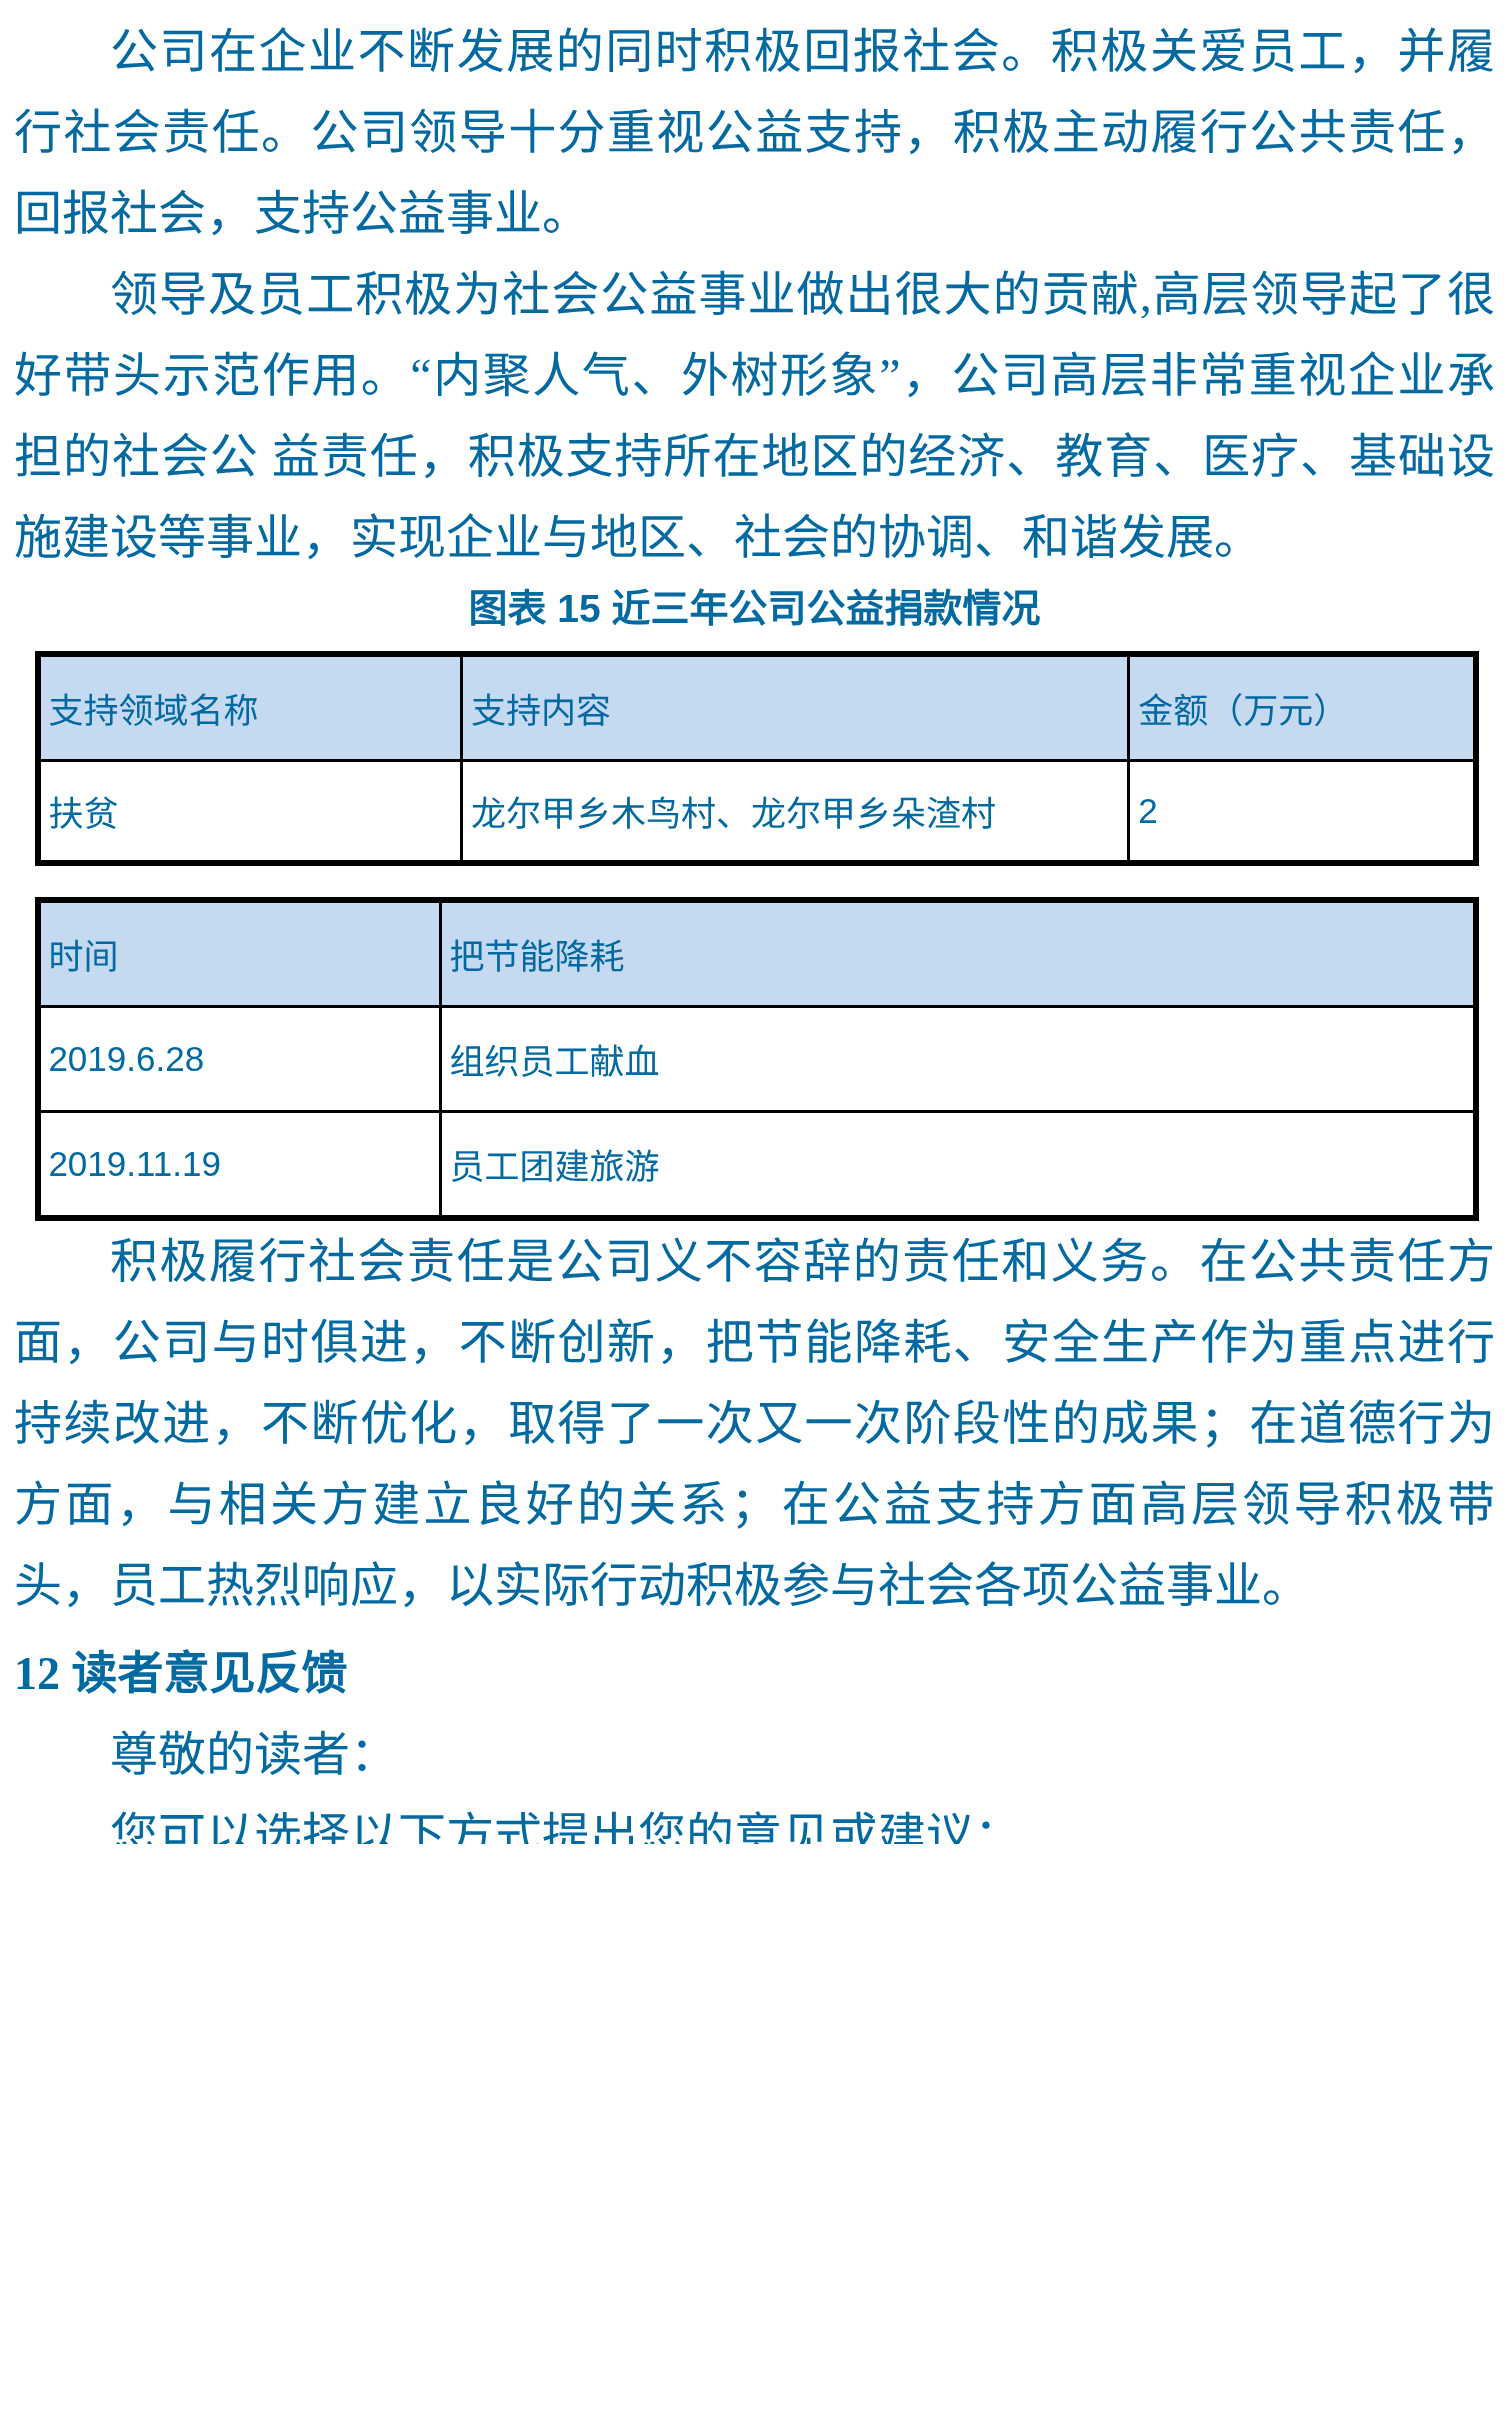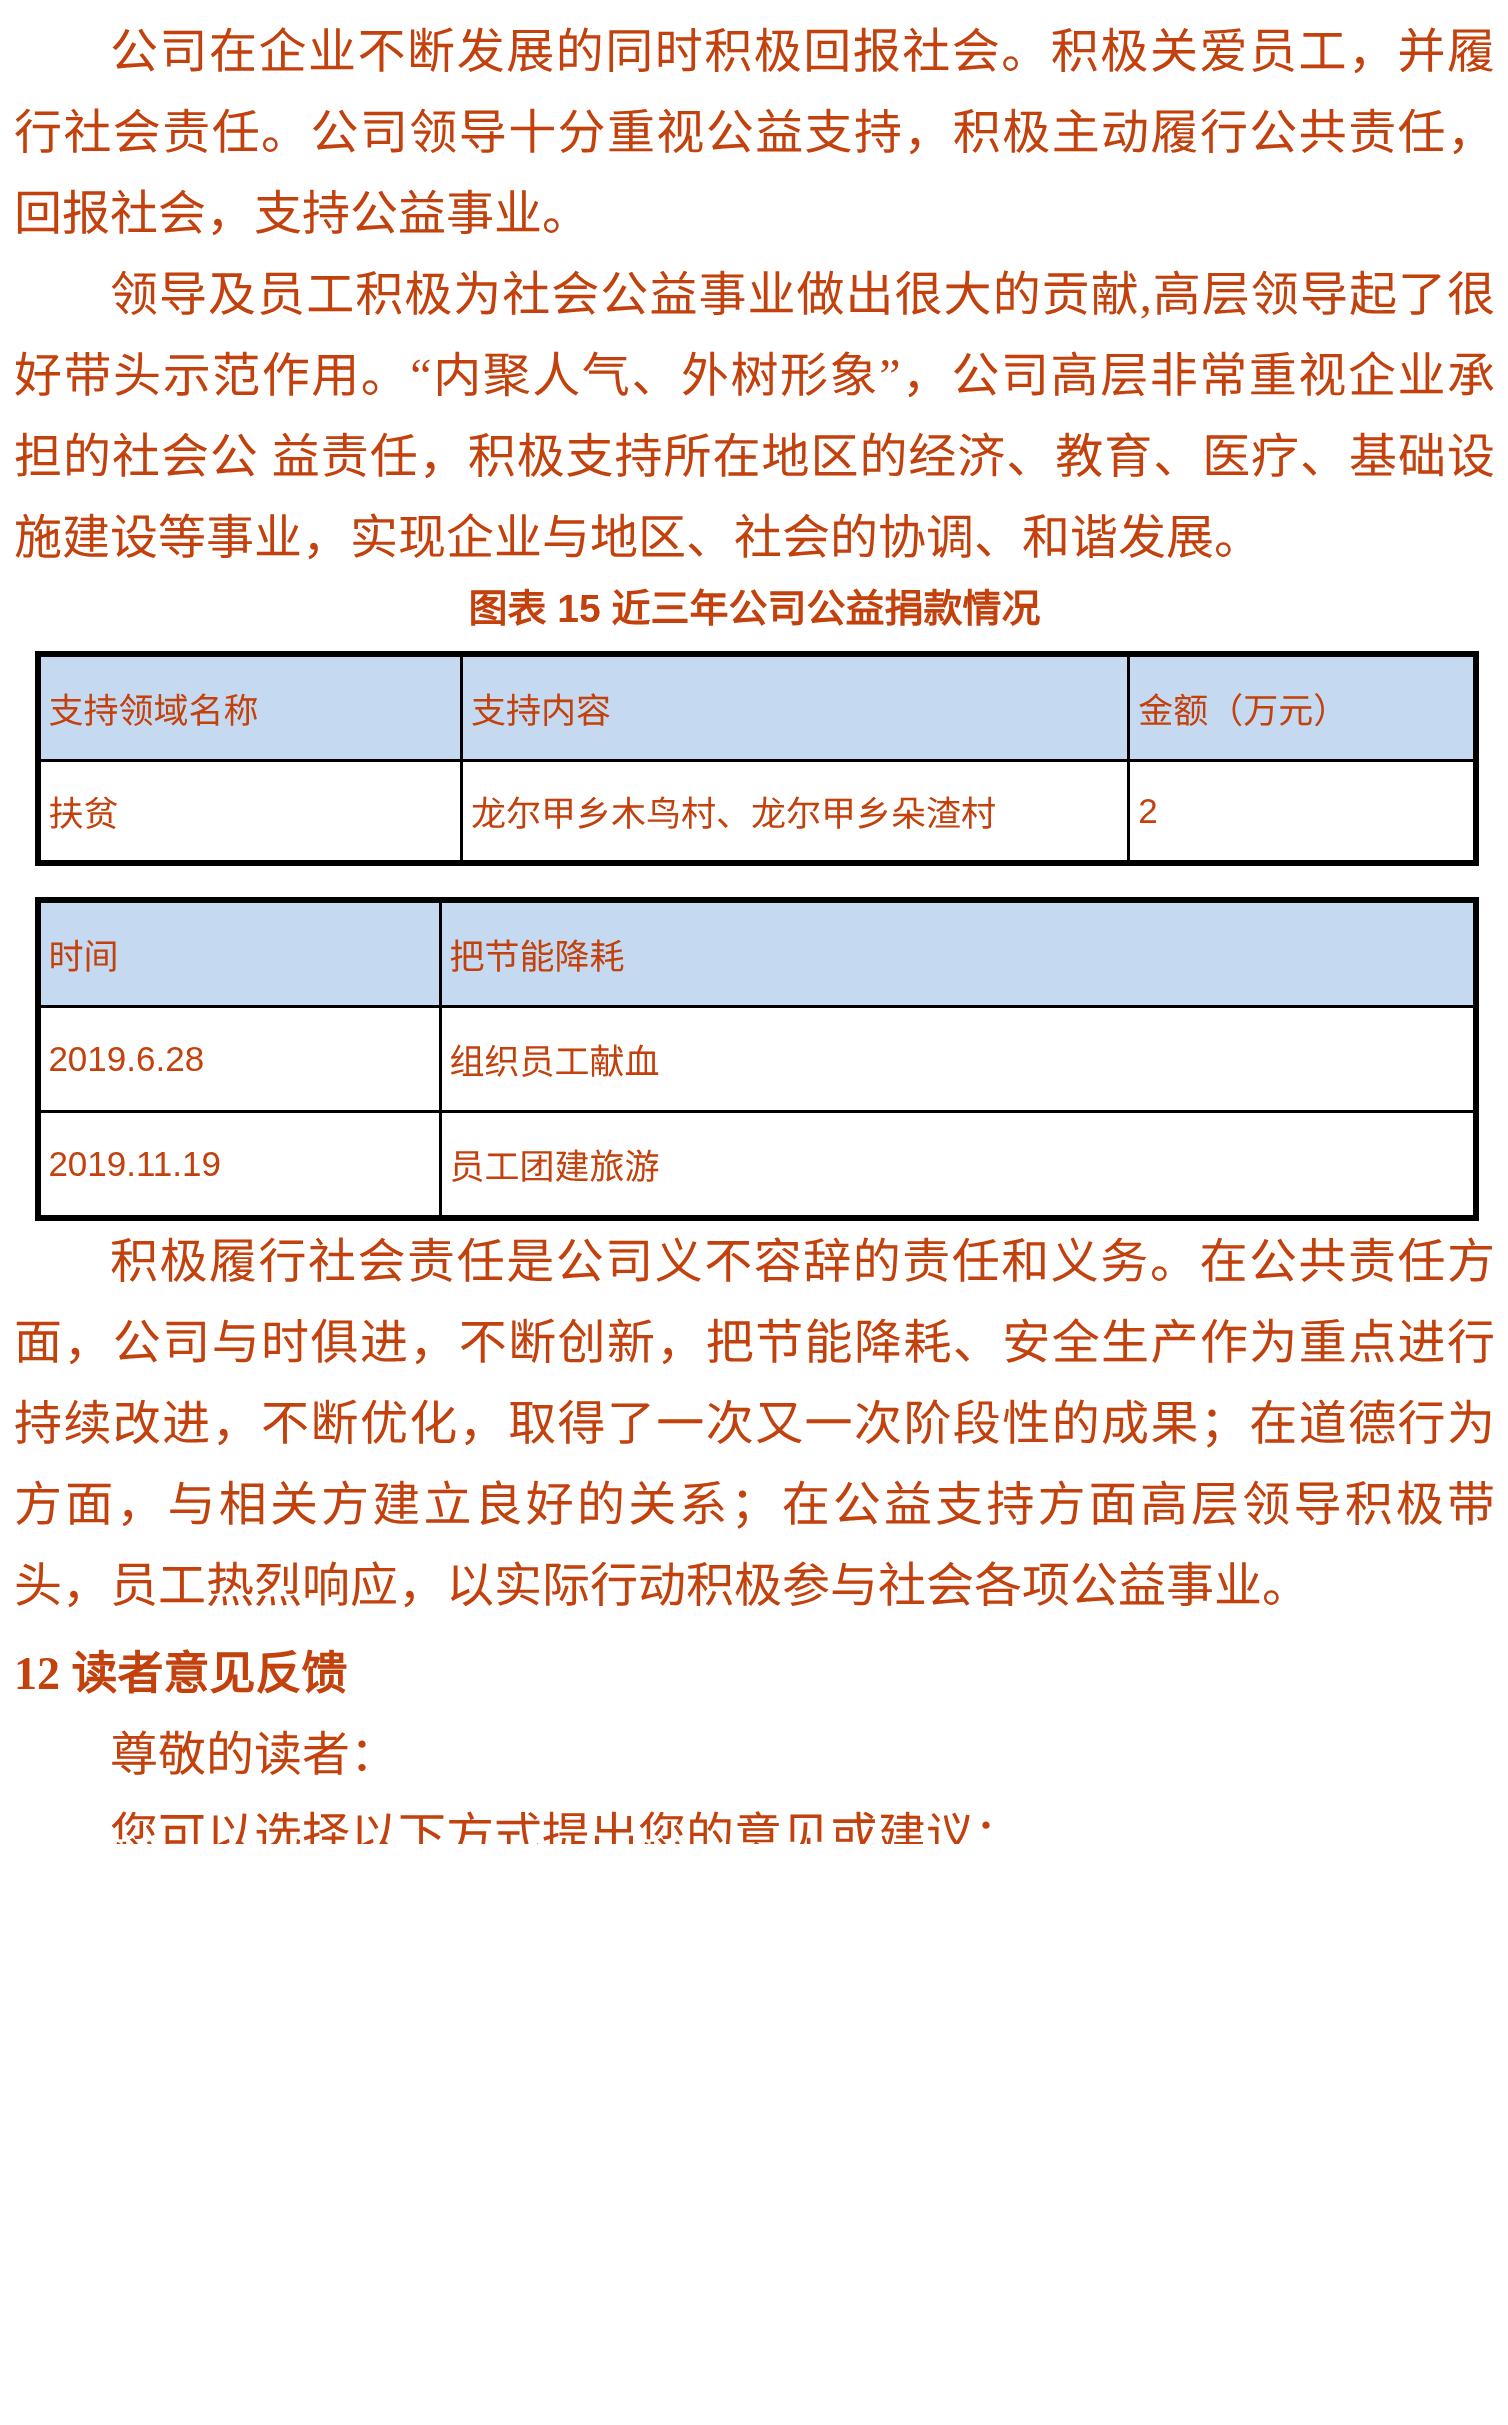--- a/index.html
+++ b/index.html
@@ -1,21 +1,21 @@
 <!DOCTYPE html>
 <html lang="zh-CN" style="font-size:12.6px"><head>
 <meta charset="utf-8">
 <style>
   html,body{margin:0;padding:0;background:#ffffff;}
   .page{
     position:relative;
     width:1509px;
     height:1844px;
     background:#ffffff;
-    color:#c2410c;
+    color:#0369a1;
     overflow:hidden;
     box-sizing:border-box;
     padding:11px 14px 0 14px;
     font-family:"Liberation Serif","DejaVu Serif",serif;
   }
   p.body{
     margin:0;
     font-size:48px;
     line-height:81px;
     text-align:justify;

